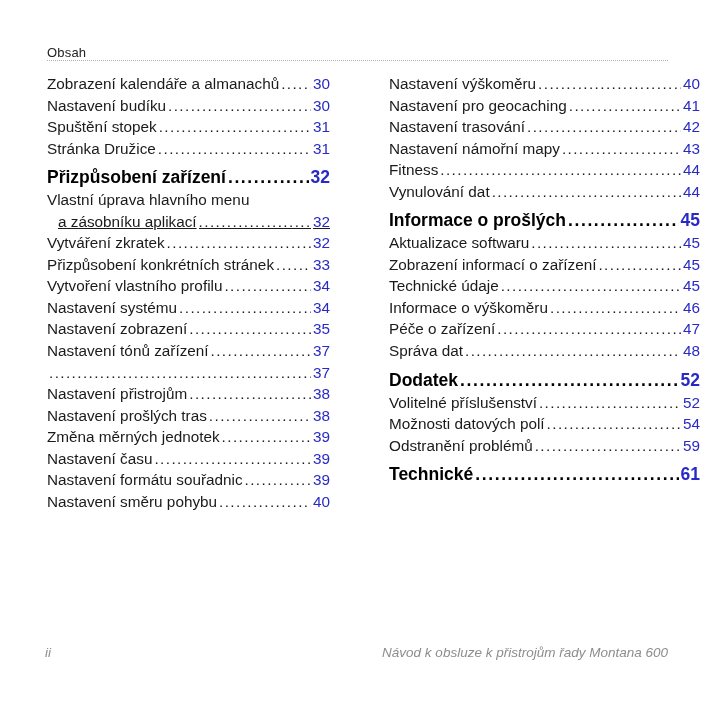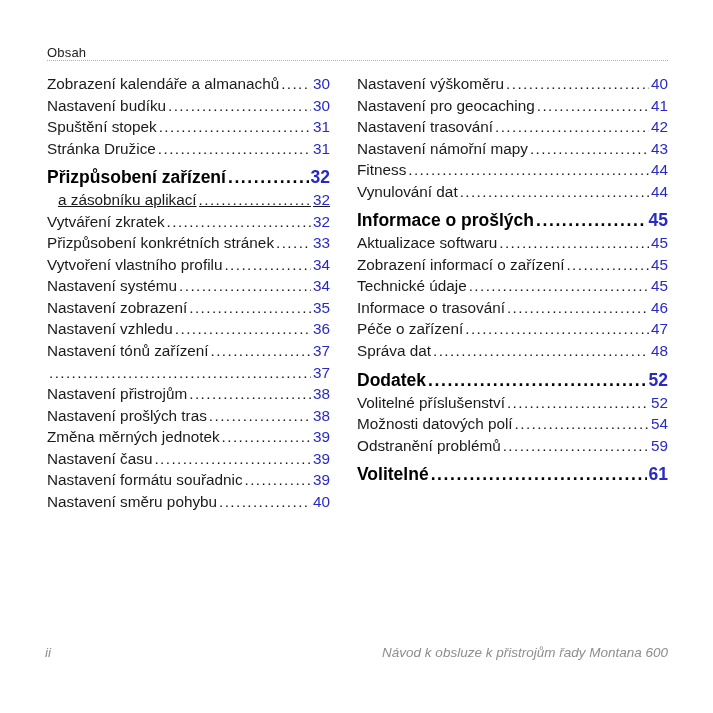--- a/index.html
+++ b/index.html
@@ -21,21 +21,21 @@
   .header-rule {
     position: absolute; left: 47px; top: 60px; width: 621px; height: 2px;
     border-top: 1px dotted var(--rule-gray);
   }
 
   .toc-columns {
     position: absolute; left: 47px; top: 73px; width: 621px;
     display: flex; gap: 27px;
   }
   .toc-col-left  { flex: 0 0 283px; width: 283px; }
-  .toc-col-right { flex: 0 0 311px; width: 311px; }
+  .toc-col-right { flex: 0 0 311px; width: 311px; margin-left: 32px; }
 
   .row {
     display: flex; align-items: flex-end;
     font-size: 15.3px; line-height: 21.55px; color: var(--text-black);
     white-space: nowrap;
   }
   .row .label { flex: 0 0 auto; }
   .row .dots {
     flex: 1 1 auto; min-width: 0; overflow: hidden;
     margin: 0 2px; letter-spacing: 1.4px; color: var(--text-black);
@@ -87,20 +87,23 @@
         <div class="row">
           <span class="label">Stránka Družice</span>
           <span class="dots"></span>
           <span class="pagenum">31</span>
         </div>
         <div class="row heading">
           <span class="label">Přizpůsobení zařízení</span>
           <span class="dots"></span>
           <span class="pagenum">32</span>
         </div>
+        <div class="row">
+          <span class="label">Vlastní úprava hlavního menu</span>
+        </div>
         <div class="row indent">
           <span class="label">a zásobníku aplikací</span>
           <span class="dots"></span>
           <span class="pagenum">32</span>
         </div>
         <div class="row">
           <span class="label">Vytváření zkratek</span>
           <span class="dots"></span>
           <span class="pagenum">32</span>
         </div>
@@ -118,25 +121,20 @@
           <span class="label">Nastavení systému</span>
           <span class="dots"></span>
           <span class="pagenum">34</span>
         </div>
         <div class="row">
           <span class="label">Nastavení zobrazení</span>
           <span class="dots"></span>
           <span class="pagenum">35</span>
         </div>
         <div class="row">
-          <span class="label">Nastavení vzhledu</span>
-          <span class="dots"></span>
-          <span class="pagenum">36</span>
-        </div>
-        <div class="row">
           <span class="label">Nastavení tónů zařízení</span>
           <span class="dots"></span>
           <span class="pagenum">37</span>
         </div>
         <div class="row">
           <span class="dots"></span>
           <span class="pagenum">37</span>
         </div>
         <div class="row">
           <span class="label">Nastavení přistrojům</span>
@@ -214,21 +212,21 @@
           <span class="label">Zobrazení informací o zařízení</span>
           <span class="dots"></span>
           <span class="pagenum">45</span>
         </div>
         <div class="row">
           <span class="label">Technické údaje</span>
           <span class="dots"></span>
           <span class="pagenum">45</span>
         </div>
         <div class="row">
-          <span class="label">Informace o trasování</span>
+          <span class="label">Informace o výškoměru</span>
           <span class="dots"></span>
           <span class="pagenum">46</span>
         </div>
         <div class="row">
           <span class="label">Péče o zařízení</span>
           <span class="dots"></span>
           <span class="pagenum">47</span>
         </div>
         <div class="row">
           <span class="label">Správa dat</span>
@@ -249,21 +247,21 @@
           <span class="label">Možnosti datových polí</span>
           <span class="dots"></span>
           <span class="pagenum">54</span>
         </div>
         <div class="row">
           <span class="label">Odstranění problémů</span>
           <span class="dots"></span>
           <span class="pagenum">59</span>
         </div>
         <div class="row heading">
-          <span class="label">Volitelné</span>
+          <span class="label">Technické</span>
           <span class="dots"></span>
           <span class="pagenum">61</span>
         </div>
       </div>
   </div>
 
   <div class="doc-footer">
     <span>ii</span>
     <span>Návod k obsluze k přistrojům řady Montana 600</span>
   </div>

